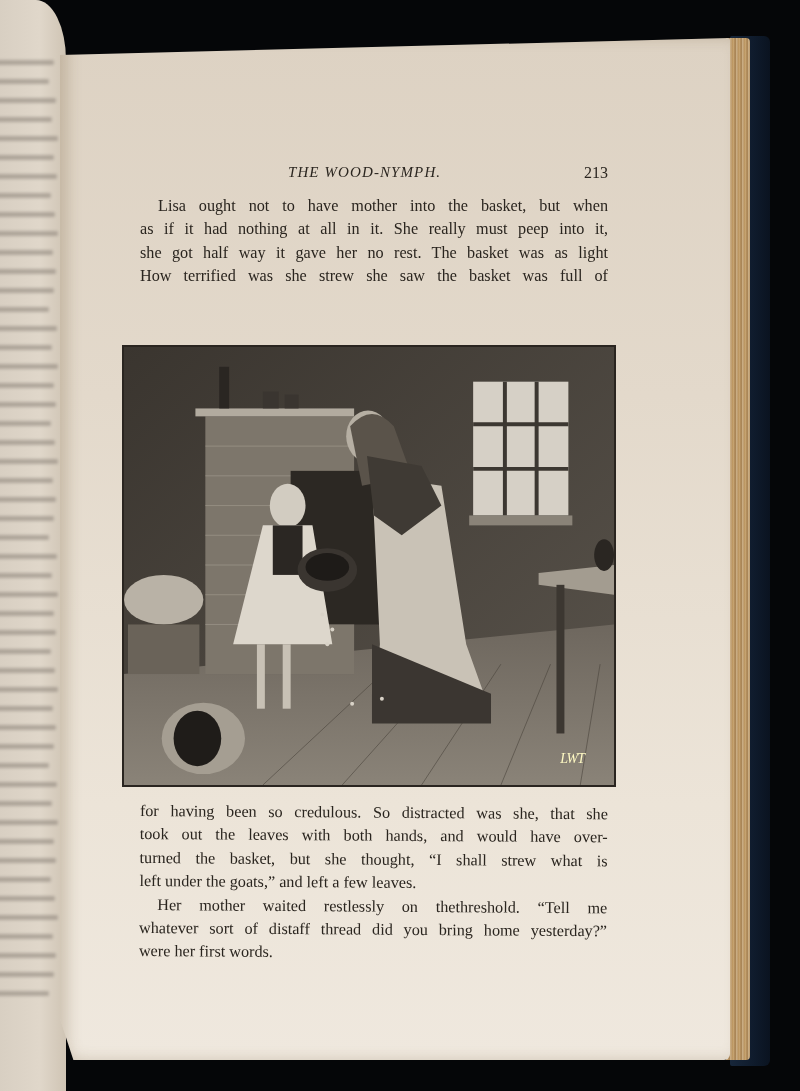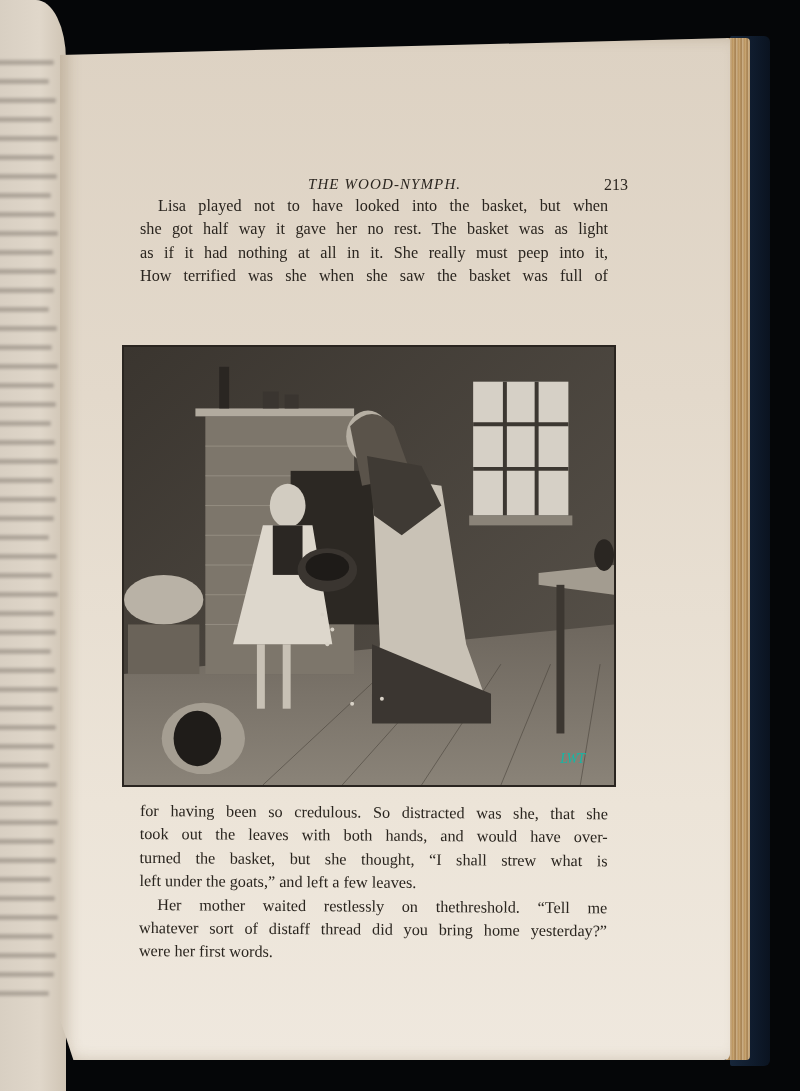--- a/index.html
+++ b/index.html
@@ -37,21 +37,21 @@
   }
   
   .page {
     position: absolute; left: 60px; top: 38px; width: 670px; height: 1022px;
     background: linear-gradient(180deg, #ddd2c3 0%, #e3d9cb 35%, #ece4d8 75%, #efe8de 100%);
     border-radius: 0 2px 6px 14px;
     clip-path: polygon(0 17px, 100% 0, 100% 100%, 2% 100%, 0 96%);
     box-shadow: inset 8px 0 14px rgba(120,95,60,.25);
   }
   .running-head {
-    position: absolute; left: 288px; top: 176px; width: 330px; height: 22px; margin-left: 20px;
+    position: absolute; left: 288px; top: 164px; width: 330px; height: 22px;
   }
   .rh-title {
     position: absolute; left: 0; top: 0; font-style: italic; font-size: 15px;
     letter-spacing: 1.1px; color: #2b2620;
   }
   .rh-page {
     position: absolute; right: 10px; top: 0; font-size: 16px; color: #2b2620;
   }
   .text-block {
     position: absolute; left: 140px; width: 468px;
@@ -68,21 +68,21 @@
   .illustration {
     position: absolute; left: 122px; top: 345px; width: 494px; height: 442px;
     border: 2px solid #2a2520;
     box-sizing: border-box;
     background: #4a443d;
     overflow: hidden;
   }
   .illustration svg { display: block; width: 100%; height: 100%; }
   .monogram {
     position: absolute; right: 30px; bottom: 18px; font-style: italic;
-    font-size: 14px; color: #14b8a6; letter-spacing: -1px;
+    font-size: 14px; color: #fef9c3; letter-spacing: -1px;
   }
 </style>
 </head>
 <body>
 
 <div class="left-page">
   <div class="blur-lines">
     <div class="bl" style="width:60px"></div>
       <div class="bl" style="width:55px"></div>
     <div class="bl" style="width:62px"></div>
@@ -140,24 +140,24 @@
 <div class="edge"></div>
 
 <div class="page"></div>
 
 <div class="running-head">
   <span class="rh-title">THE WOOD-NYMPH.</span>
   <span class="rh-page">213</span>
 </div>
 
 <div class="text-block block-1">
-  <span class="line indent">Lisa played not to have looked into the basket, but when</span>
+  <span class="line indent">Lisa ought not to have mother into the basket, but when</span>
+  <span class="line">as if it had nothing at all in it.  She really must peep into it,</span>
   <span class="line">she got half way it gave her no rest.  The basket was as light</span>
-  <span class="line">as if it had nothing at all in it.  She really must peep into it,</span>
-  <span class="line">How terrified was she when she saw the basket was full of</span>
+  <span class="line">How terrified was she strew she saw the basket was full of</span>
 </div>
 
 <div class="illustration">
   <svg viewBox="0 0 494 442" preserveAspectRatio="none">
     <defs>
       <linearGradient id="wall" x1="0" y1="0" x2="1" y2="1">
         <stop offset="0" stop-color="#3a352f"></stop>
         <stop offset="1" stop-color="#5a544c"></stop>
       </linearGradient>
       <linearGradient id="floor" x1="0" y1="0" x2="0" y2="1">

